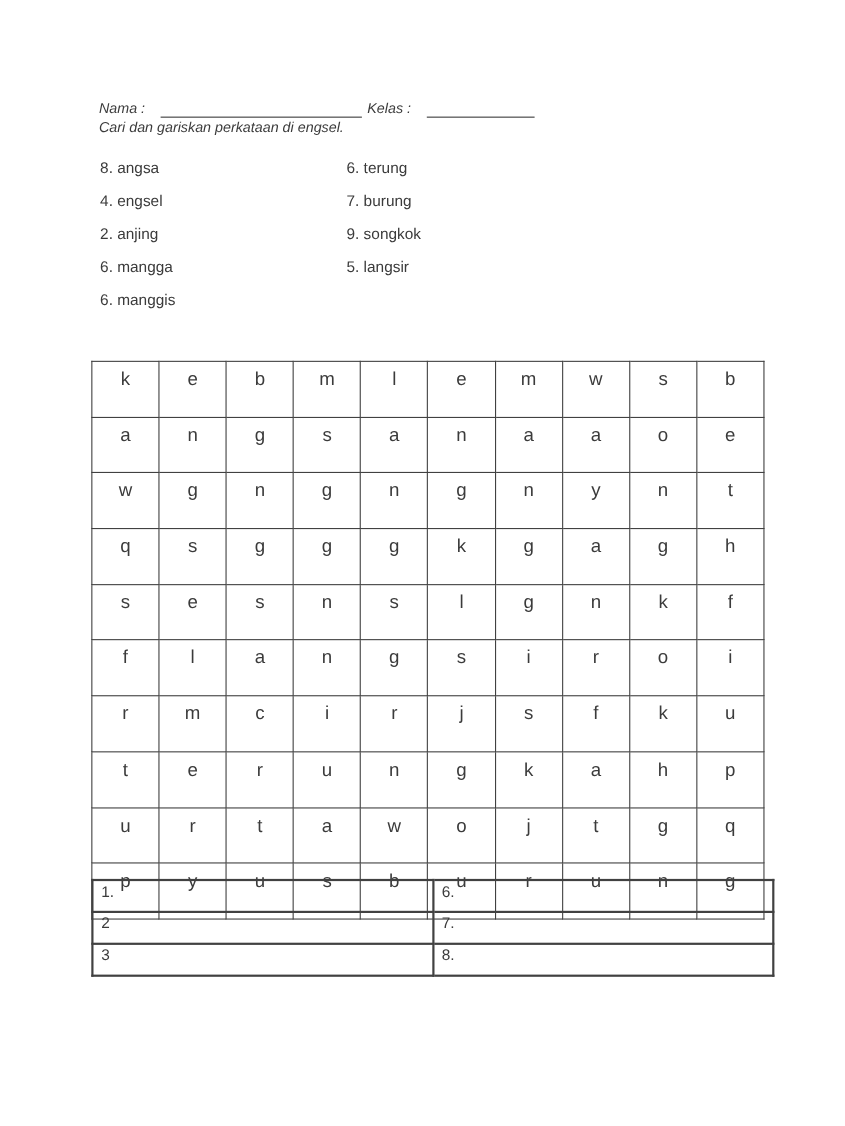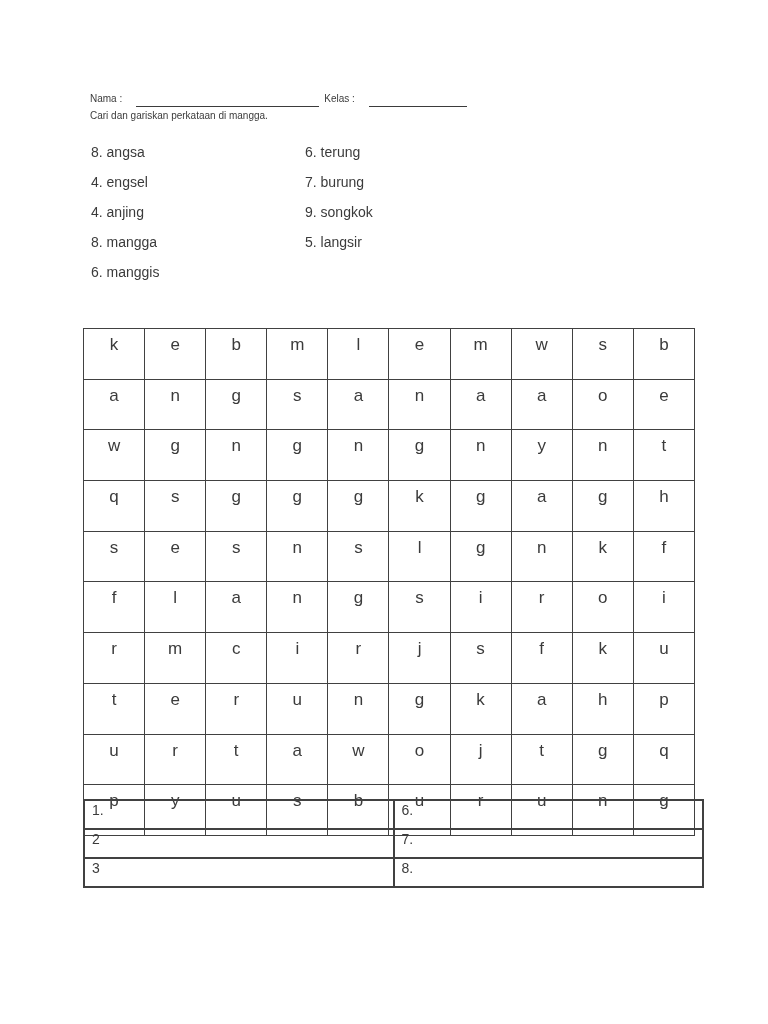--- a/index.html
+++ b/index.html
@@ -8,31 +8,31 @@
     --bg:#ffffff;
   }
   html,body{margin:0;padding:0;}
   body{
     width:768px;height:1024px;background:var(--bg);
     font-family:"Liberation Sans", sans-serif;
     color:var(--text);
     position:relative;overflow:hidden;
   }
   
-  .header{position:absolute;left:90px;top:90px;font-size:10px;line-height:17px;}
+  .header{position:absolute;left:90px;top:90px;font-size:13px;line-height:17px;font-style:italic;}
   .header-line1{display:flex;align-items:flex-end;white-space:nowrap;height:17px;}
   .blank-line{display:inline-block;border-bottom:1.6px solid var(--text);height:14px;}
   .blank-nama{width:183px;margin-left:14px;}
   .blank-kelas{width:98px;margin-left:14px;}
   .kelas-label{margin-left:5px;margin-top:33px;}
   .instruction{margin-top:0px;}
   
   .word-col{position:absolute;top:144px;font-size:14px;}
   .word-col-1{left:91px;}
-  .word-col-2{left:305px;}
+  .word-col-2{left:315px;}
   .word-item{height:30px;}
   
   .puzzle{position:absolute;left:83px;top:328px;border-collapse:collapse;table-layout:fixed;}
   .puzzle td{
     width:60.1px;height:43.7px;
     border:1.5px solid var(--border);
     text-align:center;vertical-align:top;
     padding:6px 0 0 0;
     font-size:17px;color:var(--text);
   }
@@ -49,28 +49,28 @@
 </head>
 <body>
 
 <div class="header">
   <div class="header-line1">
     <span>Nama :</span>
     <span class="blank-line blank-nama"></span>
     <span class="kelas-label">Kelas :</span>
     <span class="blank-line blank-kelas"></span>
   </div>
-  <div class="instruction">Cari dan gariskan perkataan di mangga.</div>
+  <div class="instruction">Cari dan gariskan perkataan di engsel.</div>
 </div>
 
 <div class="word-col word-col-1" id="word-col-1">
     <div class="word-item">8. angsa</div>
     <div class="word-item">4. engsel</div>
-    <div class="word-item">4. anjing</div>
-    <div class="word-item">8. mangga</div>
+    <div class="word-item">2. anjing</div>
+    <div class="word-item">6. mangga</div>
     <div class="word-item">6. manggis</div>
   </div>
 <div class="word-col word-col-2" id="word-col-2">
     <div class="word-item">6. terung</div>
     <div class="word-item">7. burung</div>
     <div class="word-item">9. songkok</div>
     <div class="word-item">5. langsir</div>
   </div>
 
 <table class="puzzle">

